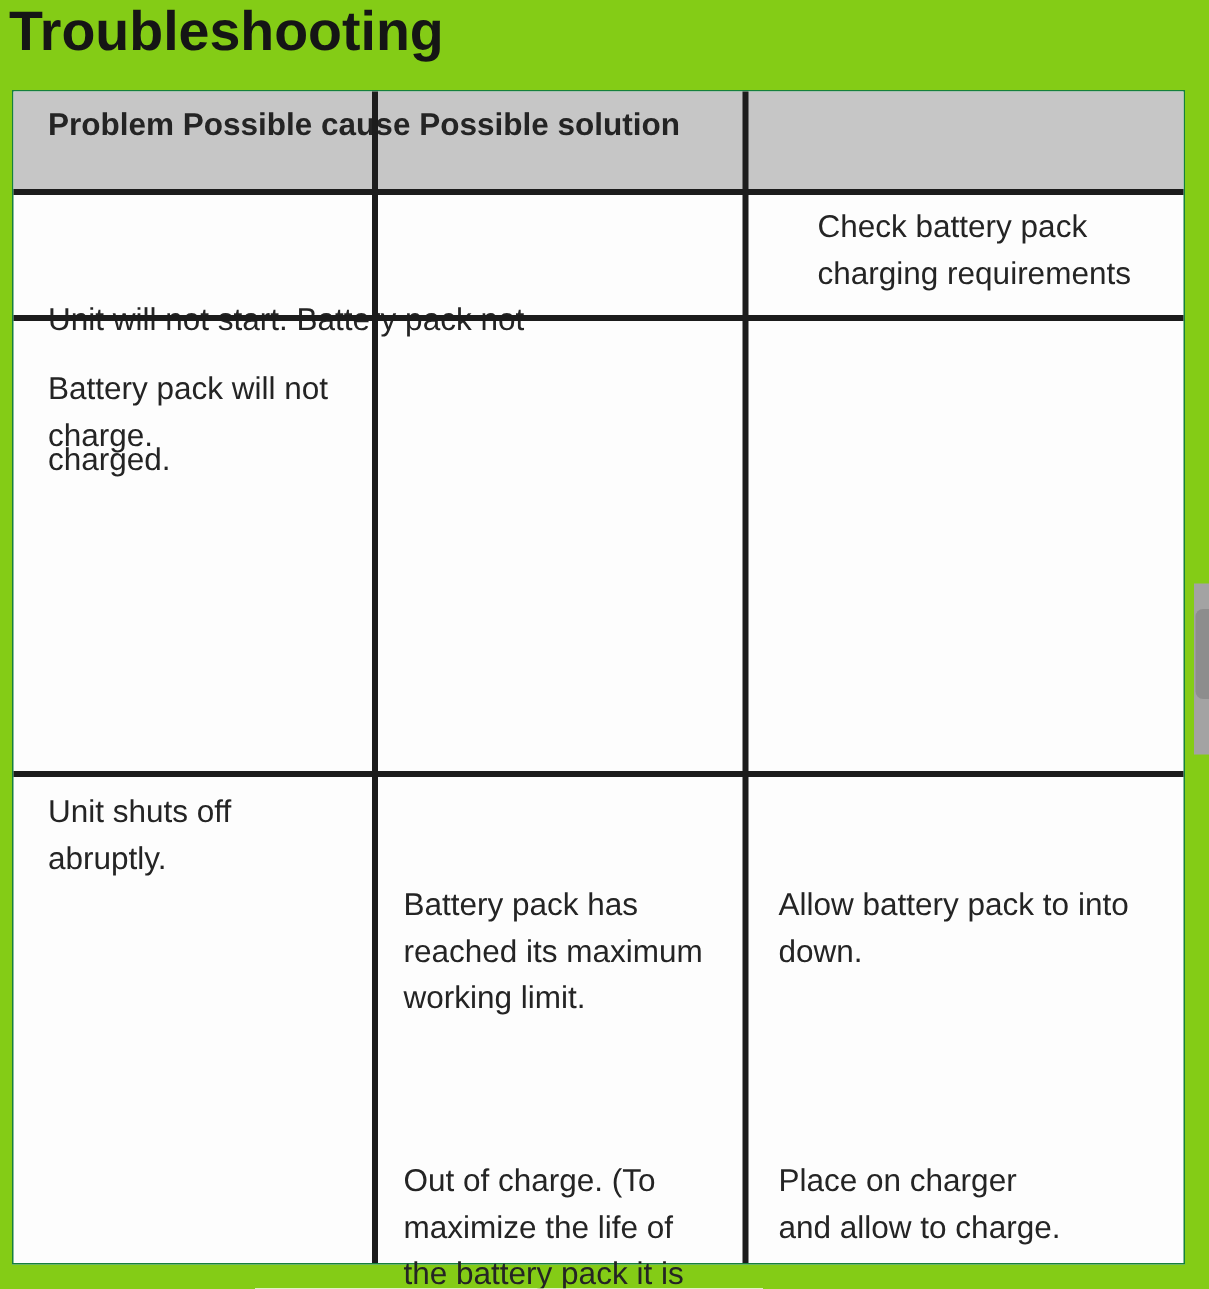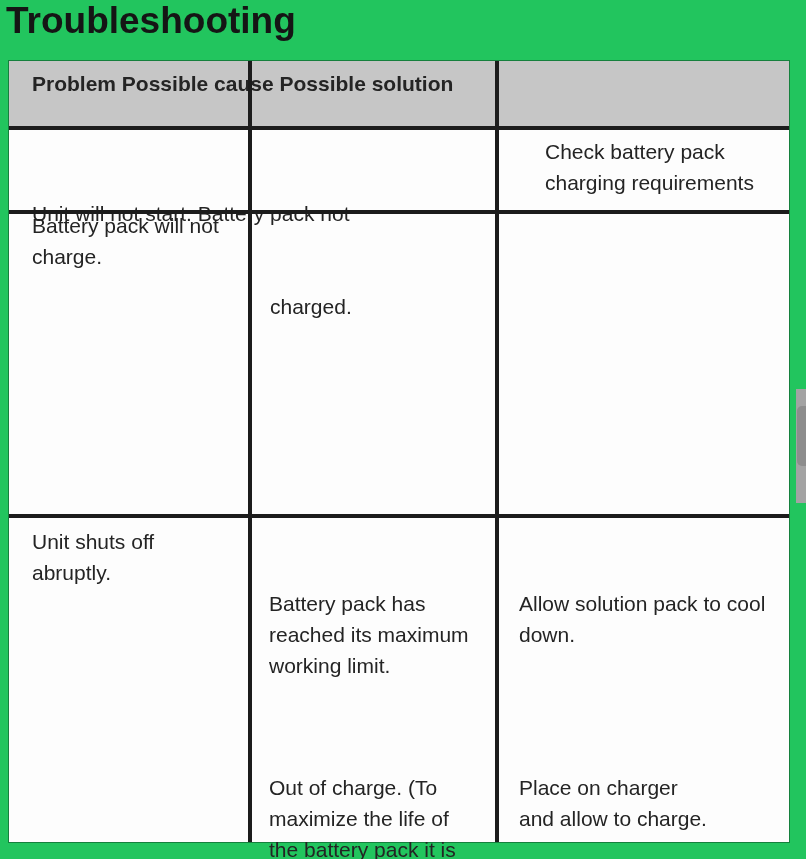--- a/index.html
+++ b/index.html
@@ -1,20 +1,20 @@
 <!DOCTYPE html>
 <html><head>
 <meta charset="utf-8">
 <style>
   html, body { margin: 0; padding: 0; background: #ffffff; }
   .page {
     position: relative;
     width: 806px;
     height: 859px;
-    background: #22c55e;
+    background: #84cc16;
     overflow: hidden;
     font-family: "Liberation Sans", "DejaVu Sans", sans-serif;
   }
   .title {
     position: absolute;
     left: 6px;
     top: -3px;
     margin: 0;
     font-size: 37px;
     line-height: 48px;
@@ -51,23 +51,23 @@
     position: absolute;
     z-index: 1;
     white-space: pre;
     font-size: 21px;
     line-height: 31px;
     color: #242424;
   }
   .bold { font-weight: bold; }
   .c-hdr { left: 23px; top: 7px; }
   .r1p  { left: 23px;  top: 75px; }
-  .r1p .line2 { margin-left: 238px; }
+  .r1p .line2 { }
   .r1s  { left: 536px; top: 75px; }
-  .r2p  { left: 23px;  top: 149px; }
+  .r2p  { left: 23px;  top: 183px; }
   .r2c  { left: 260px; top: 167px; }
   .r2s  { left: 510px; top: 167px; }
   .r3p  { left: 23px;  top: 465px; }
   .r3c  { left: 260px; top: 465px; }
   .r3s  { left: 510px; top: 465px; }
   .gap2 { margin-top: 60px; }  
   .gap1 { margin-top: 29px; }  
   
   .scan-strip {
     position: absolute;
@@ -113,21 +113,21 @@
 reached its maximum
 working limit.</div>
       <div class="gap1">Out of charge. (To
 maximize the life of
 the battery pack it is
 designed to shutoff
 abruptly when the
 charge is depleted</div>
     </div>
     <div class="txt r3s">
-      <div>Allow solution pack to cool
+      <div>Allow battery pack to into
 down.</div>
       <div class="gap2">Place on charger
 and allow to charge.</div>
     </div>
 
     <div class="vdiv v1"></div>
     <div class="vdiv v2"></div>
     <div class="hdiv h1d"></div>
     <div class="hdiv h2d"></div>
     <div class="hdiv h3d"></div>

